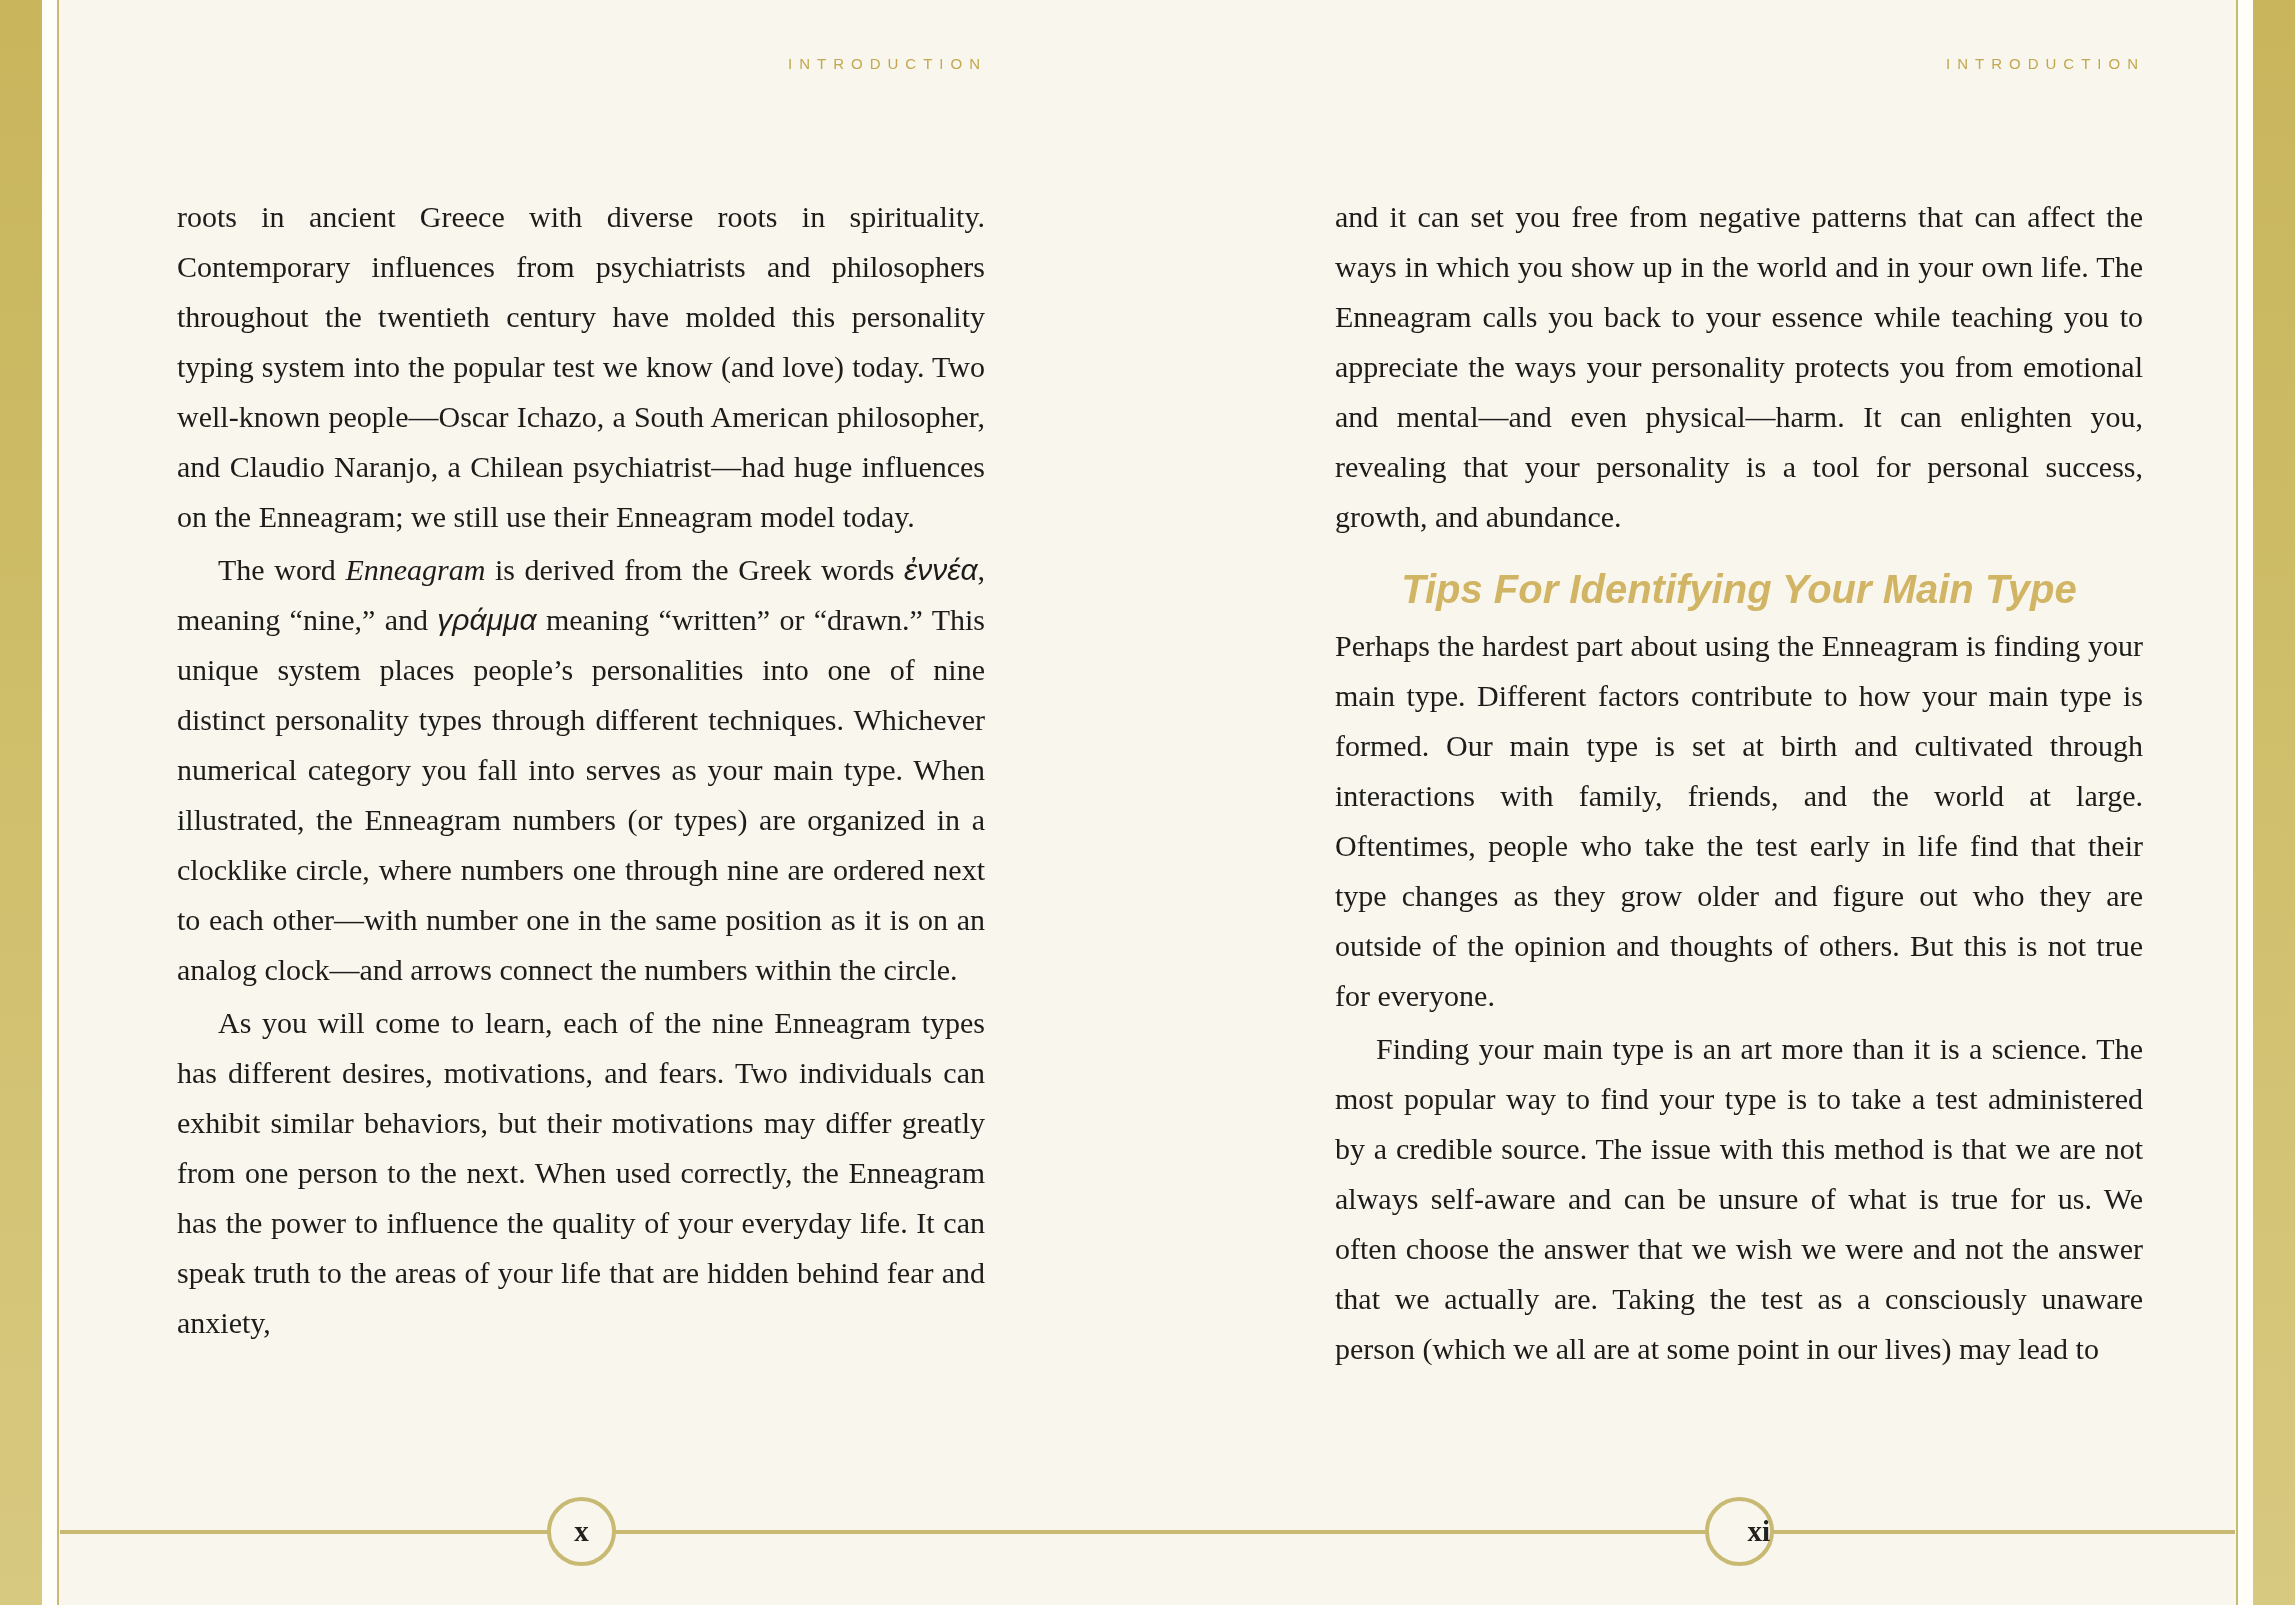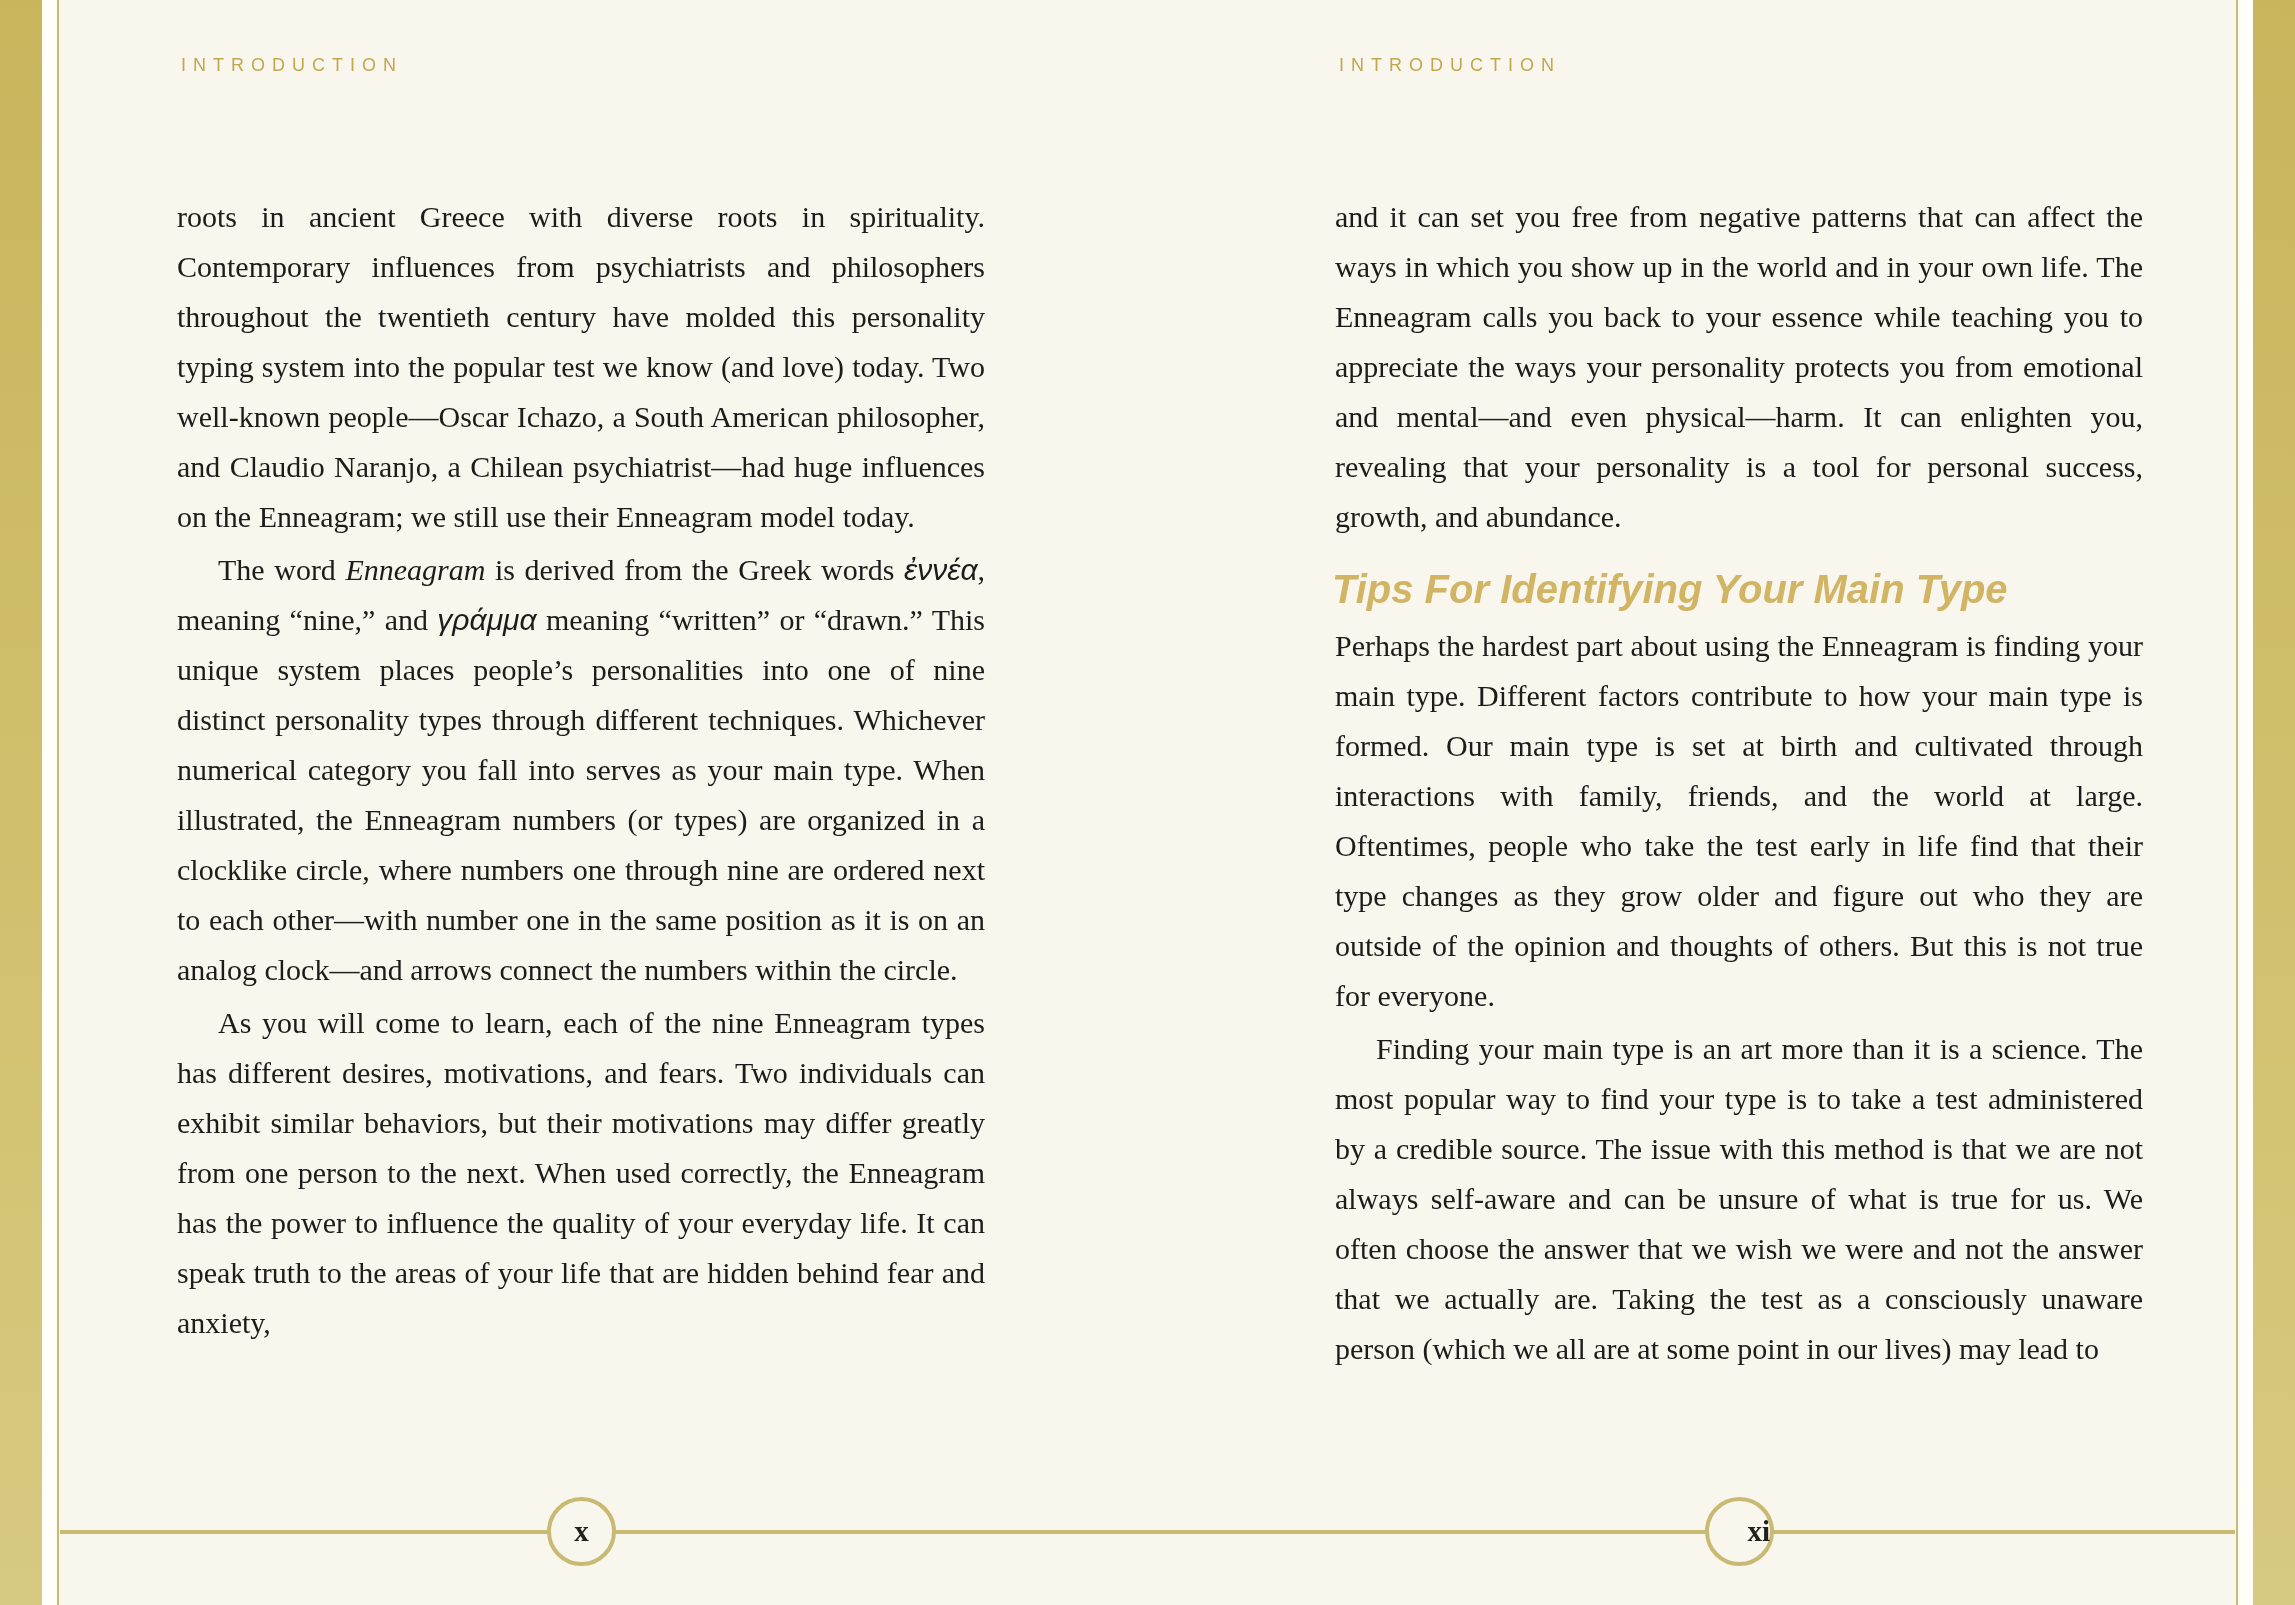--- a/index.html
+++ b/index.html
@@ -27,45 +27,45 @@
     background: var(--page-cream, #f8f6ed);
     border-left: 2.6px solid var(--gold-rule, #c8b973);
     border-right: 2.6px solid var(--gold-rule, #c8b973);
   }
 
   .page { position: absolute; top: 0; width: 814px; height: 1501px; z-index: 4; }
   .page.left-page  { left: 174px; }
   .page.right-page { left: 1332px; }
 
   .running-head {
-    position: absolute; top: 55px; left: 0; right: 8px;
-    text-align: left;
+    position: absolute; top: 55px; left: 0; right: 1px;
+    text-align: right;
     font-family: "Liberation Sans", sans-serif;
-    font-size: 18px; font-weight: 400;
+    font-size: 15px; font-weight: 400;
     letter-spacing: 7px; text-indent: 7px;
     color: var(--gold-header, #c2a74e);
   }
 
   .body-text { position: absolute; top: 189px; left: 0; right: 0; }
 
   p.para {
     margin: 3px;
     font-size: 30px;
     line-height: 50px;
     color: var(--body-ink, #1d1c1a);
     text-align: justify;
     hyphens: auto; -webkit-hyphens: auto;
   }
   p.para.indent { text-indent: 41px; }
   .it { font-style: italic; }
   .greek { font-family: Liberation Sans, sans-serif; font-style: italic; }
 
   h2.section-heading {
     margin: 23px 0 7px 0;
-    text-align: left;
+    text-align: center;
     font-family: "Liberation Sans", sans-serif;
     font-style: italic;
     font-weight: 700;
     font-size: 40px;
     line-height: 49px;
     color: var(--gold-heading, #d1b464);
   }
 
   
   .footer-rule {

